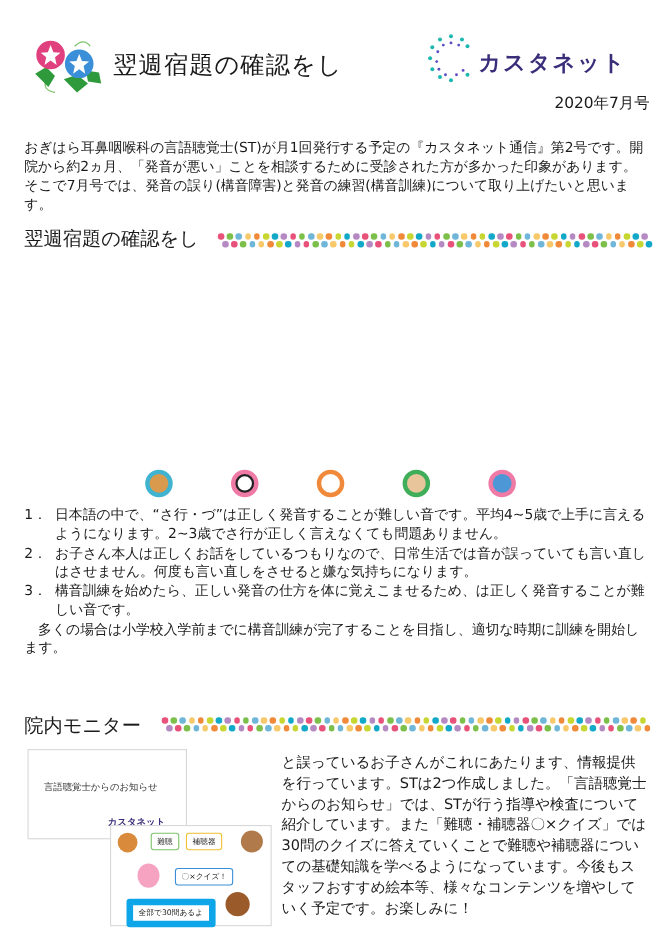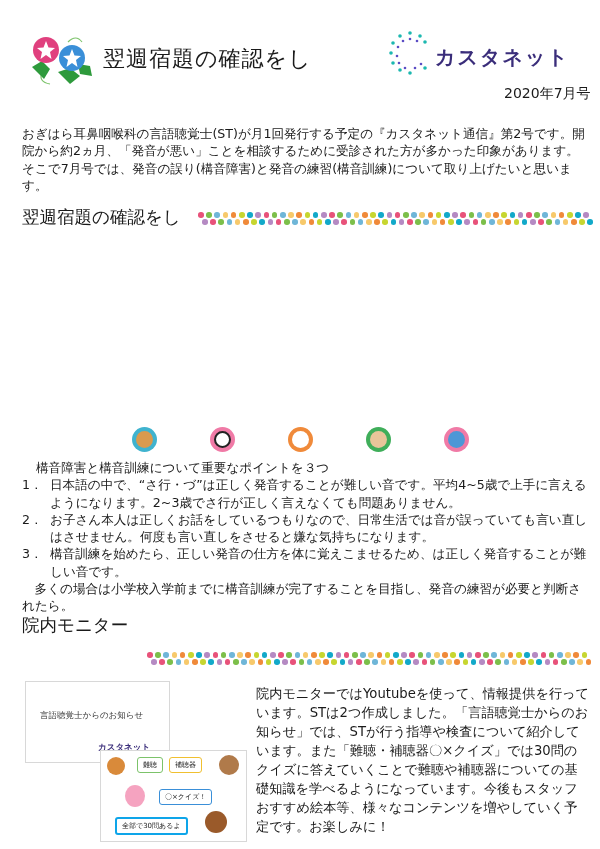--- a/index.html
+++ b/index.html
@@ -195,37 +195,36 @@
     </div>
   <div class="animal" style="left:366px;background:#3fae5a;">
       <span style="background:#e8c59a;"></span>
     </div>
   <div class="animal" style="left:444px;background:#f07aa6;">
       <span style="background:#4d97d6;"></span>
     </div>
 </div>
 
 <div class="para" style="top:459px;">
-  <p style="padding-left:14px;">構音障害と構音訓練について重要なポイントを３つ</p>
   <div class="list-item">
     <span class="num">1．</span>
     <span>日本語の中で、“さ行・づ”は正しく発音することが難しい音です。平均4~5歳で上手に言えるようになります。2~3歳でさ行が正しく言えなくても問題ありません。</span>
   </div>
   <div class="list-item">
     <span class="num">2．</span>
     <span>お子さん本人は正しくお話をしているつもりなので、日常生活では音が誤っていても言い直しはさせません。何度も言い直しをさせると嫌な気持ちになります。</span>
   </div>
   <div class="list-item">
     <span class="num">3．</span>
     <span>構音訓練を始めたら、正しい発音の仕方を体に覚えこませるため、は正しく発音することが難しい音です。</span>
   </div>
-  <p class="indent">多くの場合は小学校入学前までに構音訓練が完了することを目指し、発音の練習が必要と判断されたら。</p>
-</div>
-
-<div class="h2" style="top:613px;">院内モニター</div>
+  <p class="indent">多くの場合は小学校入学前までに構音訓練が完了することを目指し、適切な時期に訓練を開始します。</p>
+</div>
+
+<div class="h2" style="top:647px;">院内モニター</div>
 <div class="dots" id="dots2" style="left:147px;top:652px;width:443px;">
     <span class="dot" style="left: 0px; top: 0px; background: rgb(232, 82, 122);"></span>
     <span class="dot" style="left: 4px; top: 7px; background: rgb(181, 138, 195);"></span>
     <span class="dot" style="left: 8.2px; top: 0px; background: rgb(124, 191, 74);"></span>
     <span class="dot" style="left: 12.2px; top: 7px; background: rgb(232, 82, 122);"></span>
     <span class="dot" style="left: 16.4px; top: 0px; background: rgb(111, 182, 216);"></span>
     <span class="dot" style="left: 20.4px; top: 7px; background: rgb(124, 191, 74);"></span>
     <span class="dot" style="left: 24.6px; top: 0px; background: rgb(247, 201, 107);"></span>
     <span class="dot" style="left: 28.6px; top: 7px; background: rgb(111, 182, 216);"></span>
     <span class="dot" style="left: 32.8px; top: 0px; background: rgb(240, 138, 58);"></span>
@@ -334,17 +333,17 @@
   <div class="t">言語聴覚士からのお知らせ</div>
   <div class="b">カスタネット</div>
 </div>
 <div class="card2">
   <div class="face" style="left:6px;top:6px;width:18px;height:18px;background:#d98a3a;"></div>
   <div class="bubble" style="left:36px;top:6px;border:1px solid #7cc36a;">難聴</div>
   <div class="bubble" style="left:68px;top:6px;border:1px solid #f0c030;">補聴器</div>
   <div class="face" style="left:118px;top:4px;width:20px;height:20px;background:#b07a4a;"></div>
   <div class="face" style="left:24px;top:34px;width:20px;height:22px;background:#f5a3c0;"></div>
   <div class="bubble" style="left:58px;top:38px;border:1px solid #3a8fd8;">〇×クイズ！</div>
-  <div class="bubble" style="left:14px;top:66px;border:2px solid #0ea5e9;">全部で30問あるよ</div>
+  <div class="bubble" style="left:14px;top:66px;border:6px solid #0ea5e9;">全部で30問あるよ</div>
   <div class="face" style="left:104px;top:60px;width:22px;height:22px;background:#9a5a2a;"></div>
 </div>
 
-<p class="monitor-text">院内モニターではYoutubeを使って、情報提供を行っています。STは2つ作成しました。「言語聴覚士からのお知らせ」では、STが行う指導や検査について紹介しています。また「難聴・補聴器〇×クイズ」では30問のクイズに答えていくことで難聴や補聴器についての基礎知識を学べるようになっています。今後もスタッフおすすめ絵本等、様々なコンテンツを増やしていく予定です。お楽しみに！</p>
+<p class="monitor-text">と誤っているお子さんがこれにあたります、情報提供を行っています。STは2つ作成しました。「言語聴覚士からのお知らせ」では、STが行う指導や検査について紹介しています。また「難聴・補聴器〇×クイズ」では30問のクイズに答えていくことで難聴や補聴器についての基礎知識を学べるようになっています。今後もスタッフおすすめ絵本等、様々なコンテンツを増やしていく予定です。お楽しみに！</p>
 
 </body></html>

